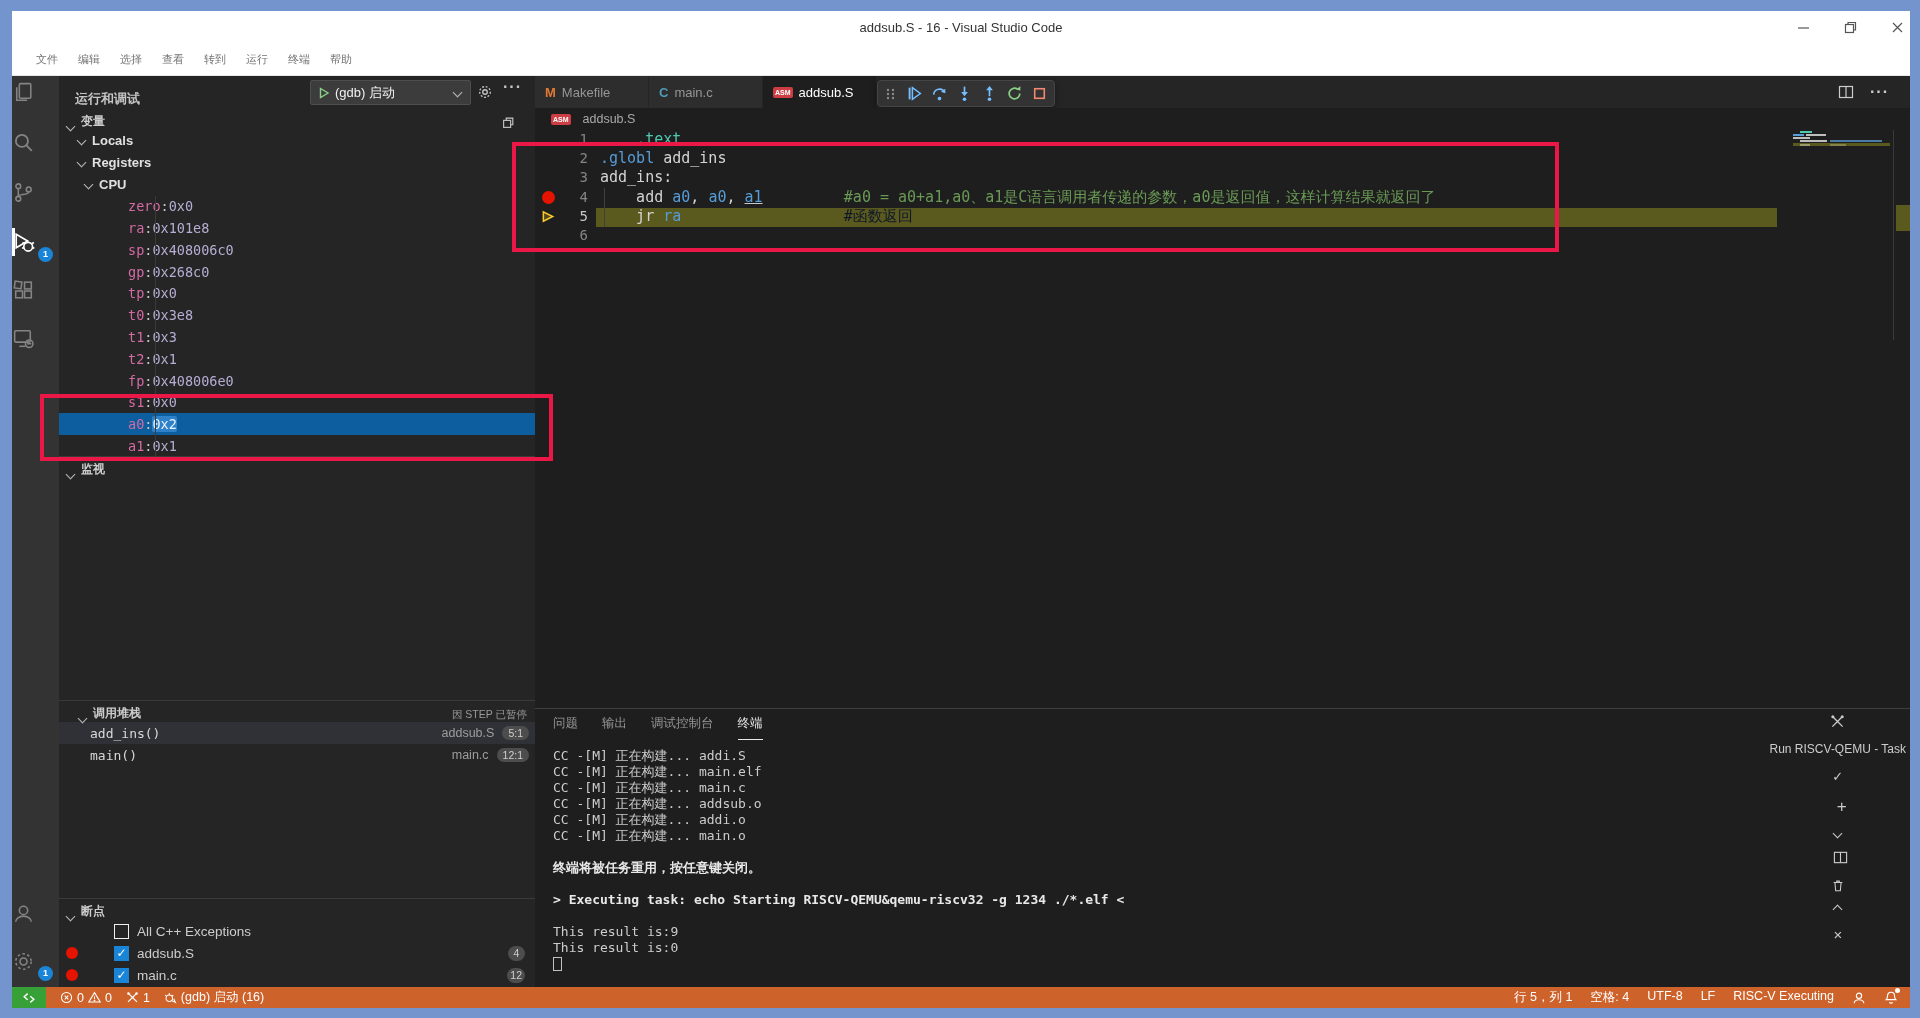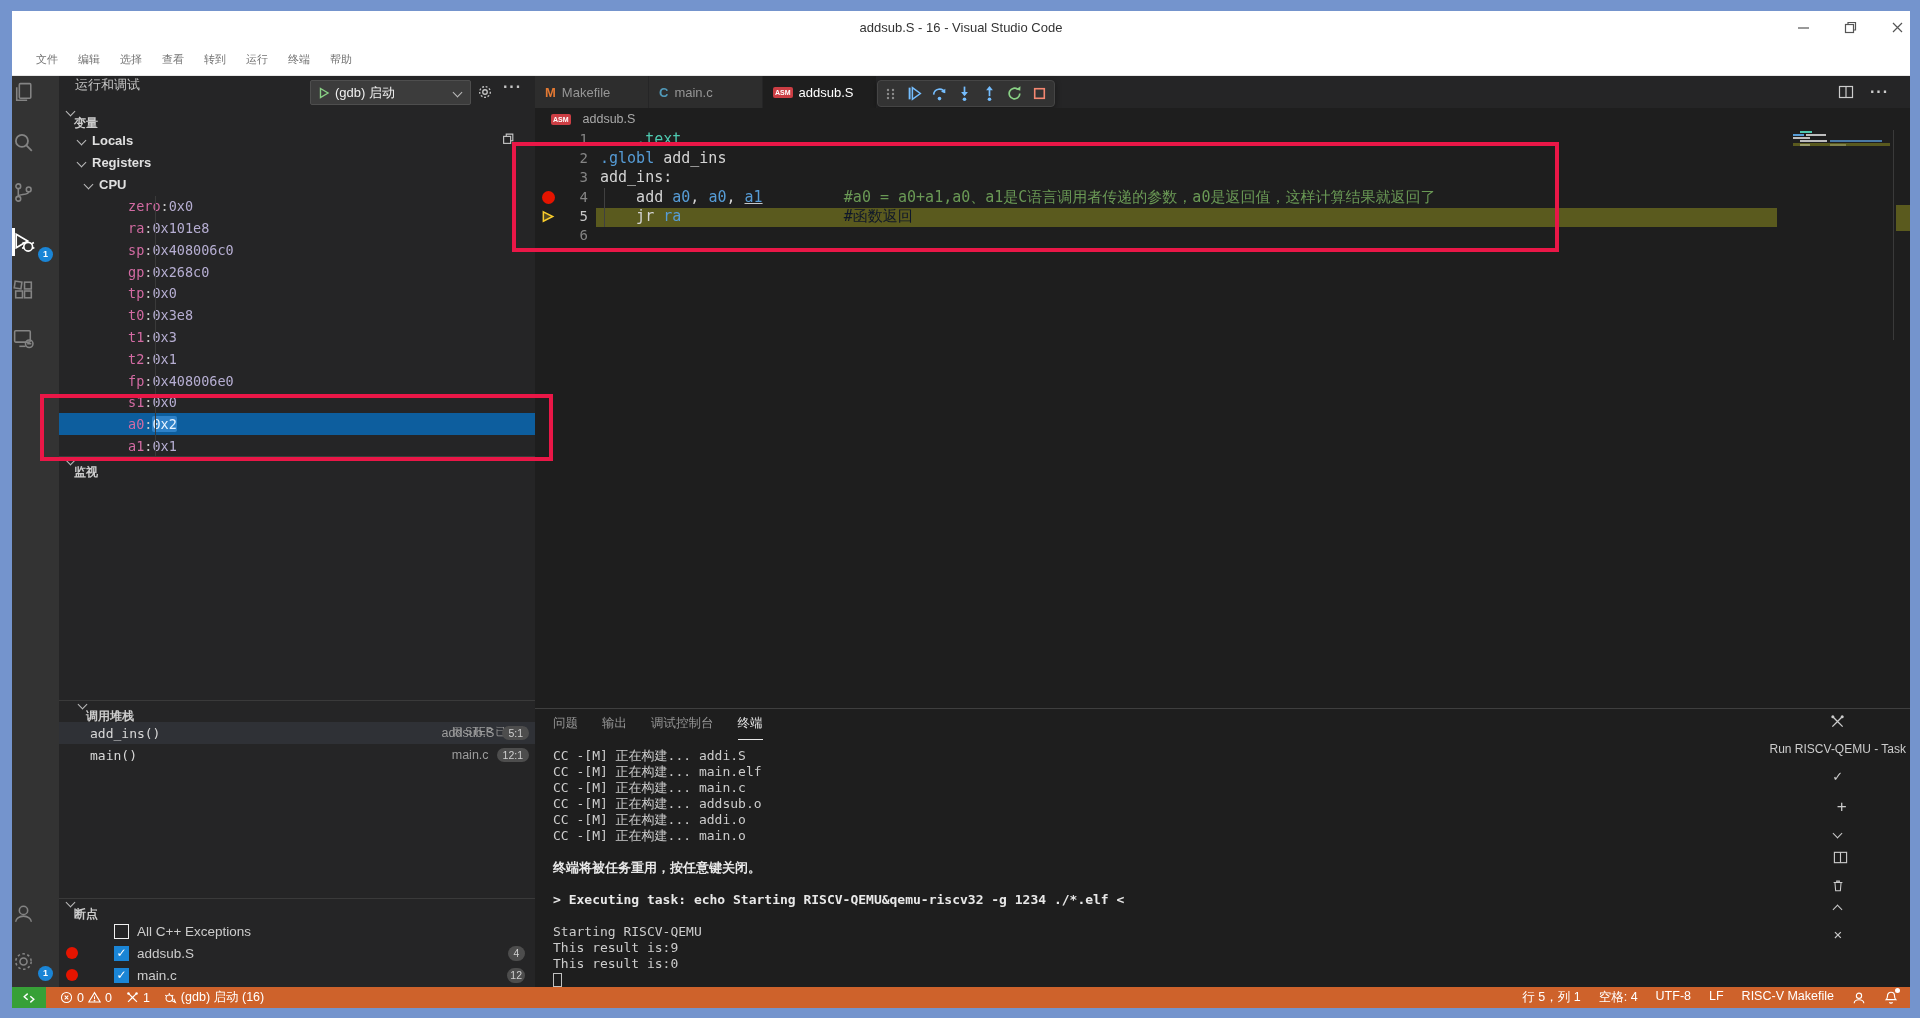--- a/index.html
+++ b/index.html
@@ -19,27 +19,27 @@
 
   
   #activitybar { left:12px; top:76px; width:47px; height:911px; background:#333333; }
   .act-icon { position:absolute; left:11px; width:25px; height:25px; }
   .badge { position:absolute; width:15px; height:15px; border-radius:50%; background:#1a85d6; color:#fff;
     font-size:9px; text-align:center; line-height:15px; font-weight:bold; }
   #active-bar { left:12px; top:228px; width:3px; height:28px; background:#ffffff; }
 
   
   #sidebar { left:59px; top:76px; width:476px; height:911px; background:#252526; overflow:hidden; }
-  #sb-head { position:absolute; left:0; top:0; width:476px; height:32px; display:flex; align-items:flex-start; }
+  #sb-head { position:absolute; left:0; top:0; width:476px; height:32px; display:flex; align-items:flex-end;font-weight:bold; }
   #sb-title { font-size:13px; color:#c5c5c5; margin-left:16px; }
   #launch-select { position:absolute; left:251px; top:4px; width:161px; height:25px; background:#3c3c3c;
     border:1px solid #4e4e4e; border-radius:2px; display:flex; align-items:center; color:#f0f0f0; font-size:13px; }
   .chev { width:7px; height:7px; border-left:1.5px solid #bcbcbc; border-bottom:1.5px solid #bcbcbc;
     transform:rotate(-45deg); display:inline-block; flex:none; }
-  .pane-head { display:flex; align-items:flex-start; height:22px; border-top:1px solid #3a3a3a;flex-direction:column; }
+  .pane-head { display:flex; align-items:flex-end; height:22px; border-top:1px solid #3a3a3a; }
   .pane-title { font-size:12px; font-weight:bold; color:#cccccc; margin-left:7px; }
   .row { display:flex; align-items:center; height:21.8px; font-size:13px; color:#cccccc; position:relative;}
   .scope-label { font-weight:bold; color:#e0e0e0; font-size:13px; margin-left:7px; }
   .reg { font-family:"DejaVu Sans Mono",monospace; font-size:13.5px; padding-left:69px; }
   .reg .rname { color:#d36ba3; }
   .reg .rcolon { color:#c8c8c8; }
   .reg .rval { color:#b6aed2; }
   .guide { position:absolute; width:1px; background:#3a3a3a; }
   .cs-row { display:flex; align-items:center; height:22px; padding-left:31px; padding-right:6px;
     font-family:"DejaVu Sans Mono",monospace; font-size:13px; color:#d8d8d8; }
@@ -535,21 +535,20 @@
     <div class="tline">CC -[M] 正在构建... main.elf</div>
     <div class="tline">CC -[M] 正在构建... main.c</div>
     <div class="tline">CC -[M] 正在构建... addsub.o</div>
     <div class="tline">CC -[M] 正在构建... addi.o</div>
     <div class="tline">CC -[M] 正在构建... main.o</div>
     <div class="tline">&nbsp;</div>
     <div class="tline bold">终端将被任务重用，按任意键关闭。</div>
     <div class="tline">&nbsp;</div>
     <div class="tline bold">&gt; Executing task: echo Starting RISCV-QEMU&amp;qemu-riscv32 -g 1234 ./*.elf &lt;</div>
     <div class="tline">&nbsp;</div>
-    <div class="tline">Starting RISCV-QEMU</div>
     <div class="tline">This result is:9</div>
     <div class="tline">This result is:0</div>
     <div id="term-cursor"></div>
   </div>
 
 <div class="abs" id="statusbar" style="background: rgb(206, 98, 43);">
   <div id="remote-seg" style="background: rgb(55, 160, 55);">
     <svg width="14" height="14" viewBox="0 0 16 16" fill="none" stroke="#ffffff" stroke-width="1.6">
         <path d="M6.5 3 L2.5 6.5 L6.5 10 M9.5 6 L13.5 9.5 L9.5 13"></path>
       </svg>
@@ -581,21 +580,21 @@
         <path d="M6.5 5 V2.5 M3.5 6.5 L1.5 5 M9.5 6.5 L11.5 5 M10 12 L14 14 L12 9.5"></path>
       </svg>
     <span>(gdb) 启动 (16)</span>
   </div>
   <div id="sb-right">
     <span id="sbr-texts" style="display:flex; gap:18px">
         <span>行 5，列 1</span>
         <span>空格: 4</span>
         <span>UTF-8</span>
         <span>LF</span>
-        <span>RISC-V Makefile</span>
+        <span>RISC-V Executing</span>
       </span>
     <svg width="14" height="14" viewBox="0 0 16 16" fill="none" stroke="#fff" stroke-width="1.3">
         <circle cx="8" cy="5.5" r="3"></circle>
         <path d="M2.5 14 a5.5 4 0 0 1 11 0"></path>
       </svg>
     <span style="position:relative">
       <svg width="14" height="15" viewBox="0 0 16 16" fill="none" stroke="#fff" stroke-width="1.3">
           <path d="M8 2 a4 4 0 0 1 4 4 c0 3 1.5 4.5 1.5 4.5 H2.5 C2.5 10.5 4 9 4 6 a4 4 0 0 1 4 -4 Z M6.5 13 a1.5 1.5 0 0 0 3 0"></path>
         </svg>
       <span style="position:absolute; right:-2px; top:-2px; width:5px; height:5px; border-radius:50%; background:#fff"></span>

